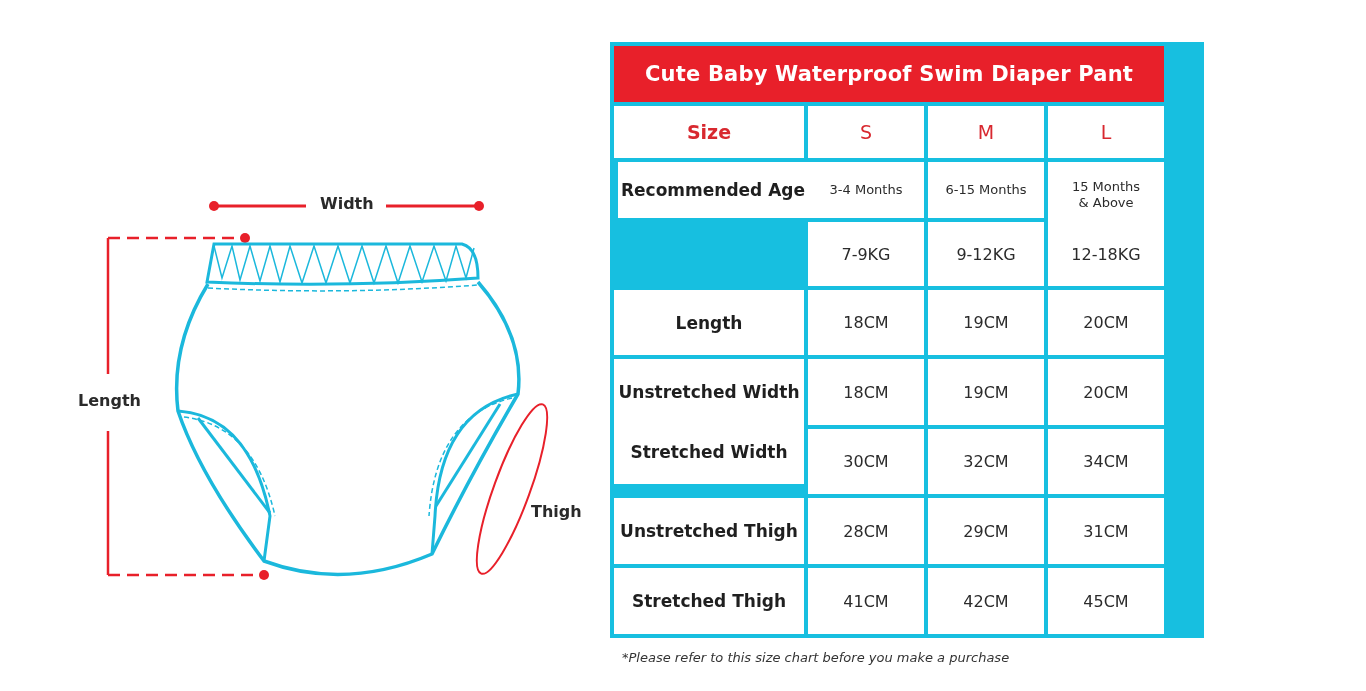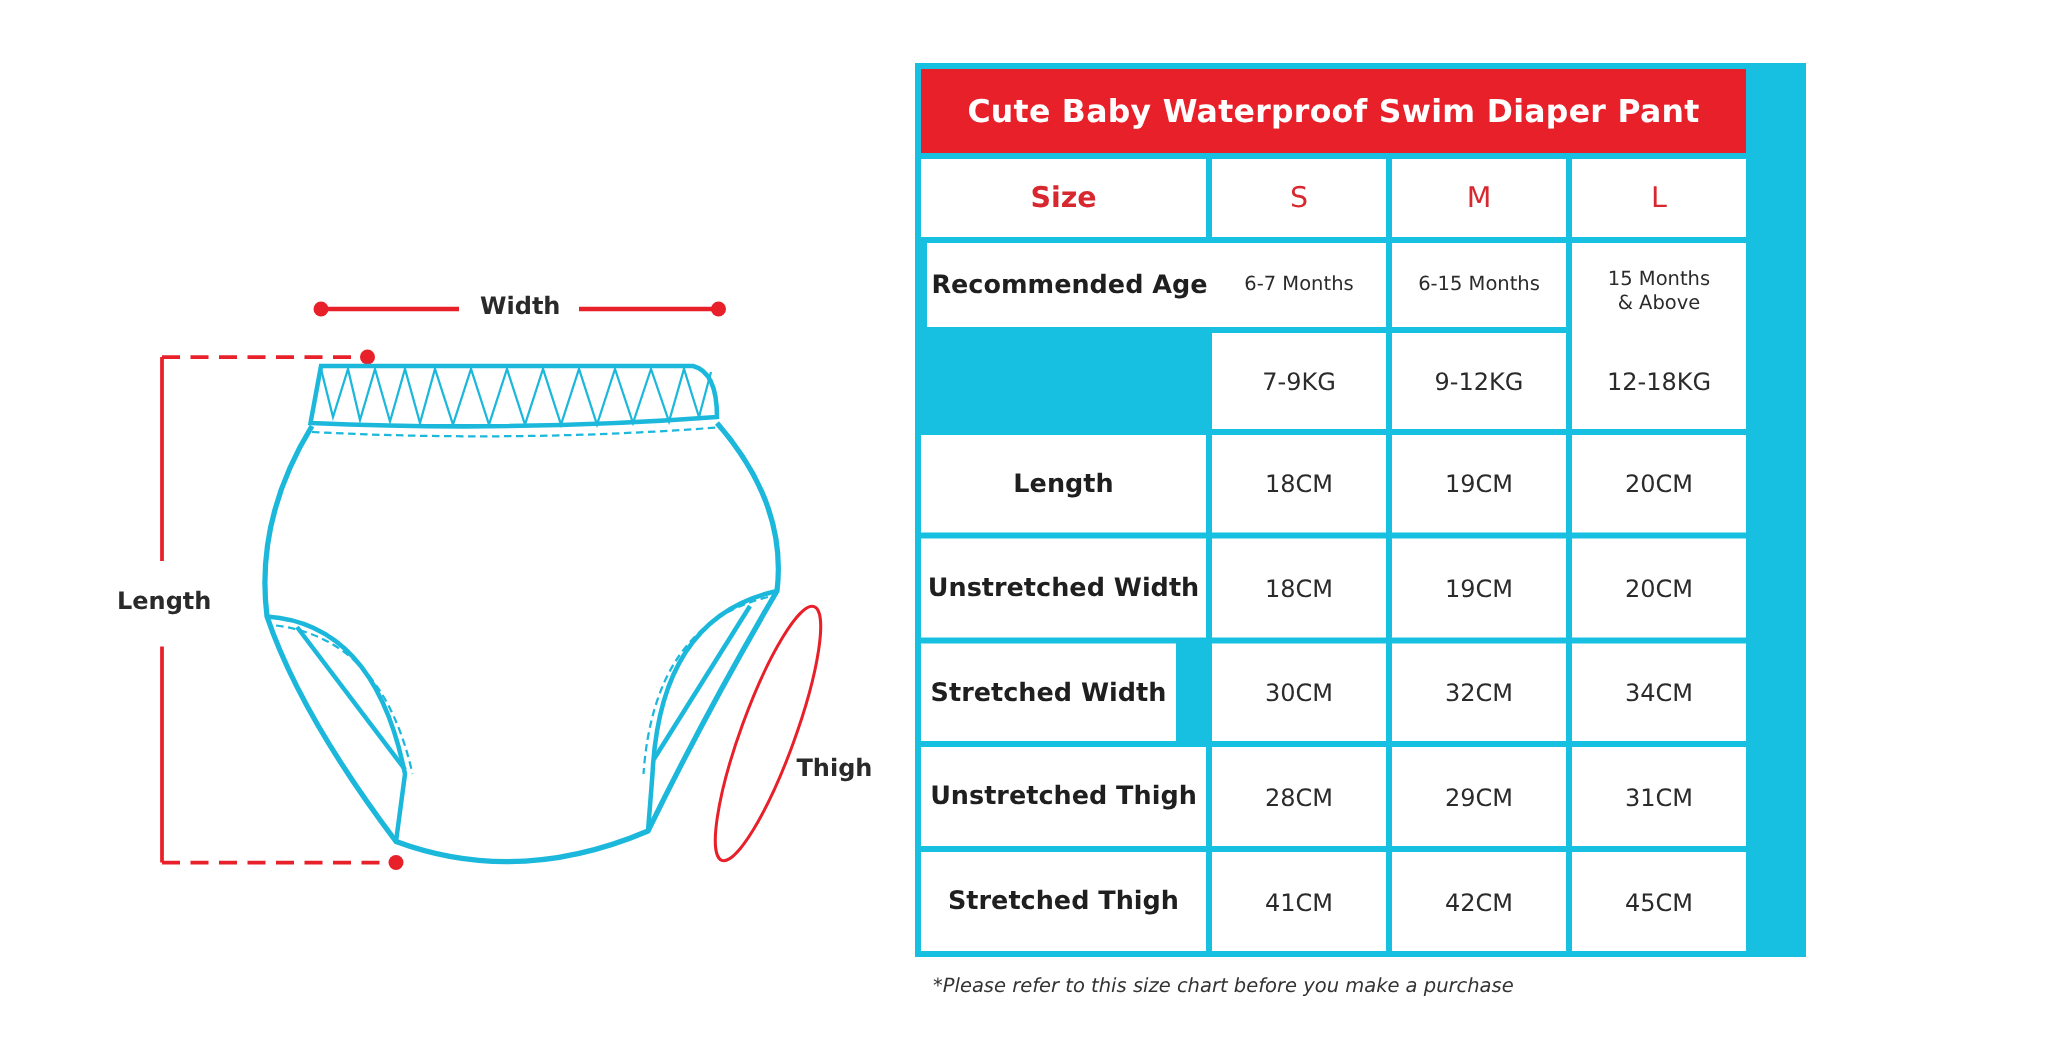--- a/index.html
+++ b/index.html
@@ -57,39 +57,39 @@
 
 <div class="table-wrap">
   <div class="title-bar">Cute Baby Waterproof Swim Diaper Pant</div>
 
   <div class="cell hdr size-hdr" style="left:4px;top:64px;width:190px;height:52px;">Size</div>
   <div class="cell size-val" style="left:198px;top:64px;width:116px;height:52px;">S</div>
   <div class="cell size-val" style="left:318px;top:64px;width:116px;height:52px;">M</div>
   <div class="cell size-val" style="left:438px;top:64px;width:116px;height:52px;">L</div>
 
   <div class="cell hdr" style="left:8px;top:120px;width:190px;height:56px;">Recommended Age</div>
-  <div class="cell val small" style="left:198px;top:120px;width:116px;height:56px;">6-7 Months</div>
+  <div class="cell val small" style="left:198px;top:120px;width:116px;height:56px;">3-4 Months</div>
   <div class="cell val small" style="left:318px;top:120px;width:116px;height:56px;">6-15 Months</div>
   <div class="cell val small" style="left:438px;top:120px;width:116px;height:66px;padding:0 22px;box-sizing:border-box;">15 Months &amp; Above</div>
 
   <div class="cell val" style="left:198px;top:180px;width:116px;height:64px;">7-9KG</div>
   <div class="cell val" style="left:318px;top:180px;width:116px;height:64px;">9-12KG</div>
   <div class="cell val" style="left:438px;top:180px;width:116px;height:64px;">12-18KG</div>
 
   <div class="cell hdr" style="left:4px;top:248px;width:190px;height:65px;">Length</div>
   <div class="cell val" style="left:198px;top:248px;width:116px;height:65px;">18CM</div>
   <div class="cell val" style="left:318px;top:248px;width:116px;height:65px;">19CM</div>
   <div class="cell val" style="left:438px;top:248px;width:116px;height:65px;">20CM</div>
 
   <div class="cell hdr" style="left:4px;top:317px;width:190px;height:66px;">Unstretched Width</div>
   <div class="cell val" style="left:198px;top:317px;width:116px;height:66px;">18CM</div>
   <div class="cell val" style="left:318px;top:317px;width:116px;height:66px;">19CM</div>
   <div class="cell val" style="left:438px;top:317px;width:116px;height:66px;">20CM</div>
 
-  <div class="cell hdr" style="left:4px;top:387px;width:170px;height:65px;">Stretched Width</div>
+  <div class="cell hdr" style="left:4px;top:377px;width:190px;height:65px;">Stretched Width</div>
   <div class="cell val" style="left:198px;top:387px;width:116px;height:65px;">30CM</div>
   <div class="cell val" style="left:318px;top:387px;width:116px;height:65px;">32CM</div>
   <div class="cell val" style="left:438px;top:387px;width:116px;height:65px;">34CM</div>
 
   <div class="cell hdr" style="left:4px;top:456px;width:190px;height:66px;">Unstretched Thigh</div>
   <div class="cell val" style="left:198px;top:456px;width:116px;height:66px;">28CM</div>
   <div class="cell val" style="left:318px;top:456px;width:116px;height:66px;">29CM</div>
   <div class="cell val" style="left:438px;top:456px;width:116px;height:66px;">31CM</div>
 
   <div class="cell hdr" style="left:4px;top:526px;width:190px;height:66px;">Stretched Thigh</div>

